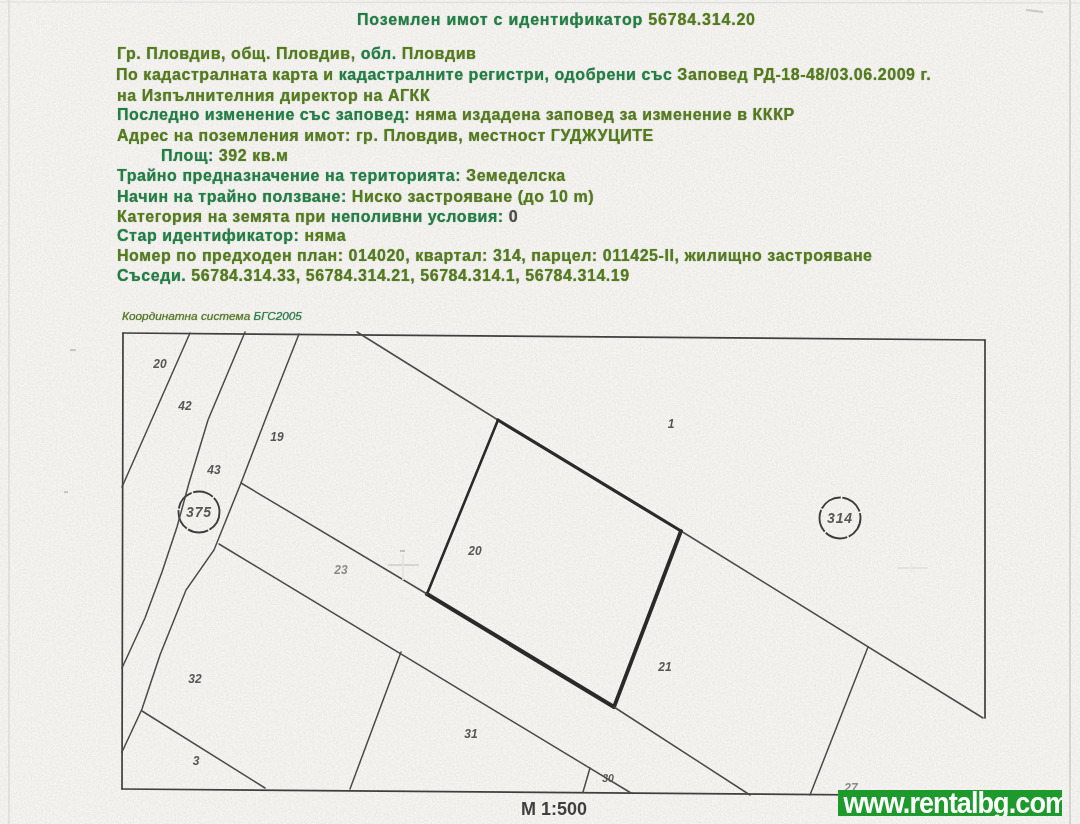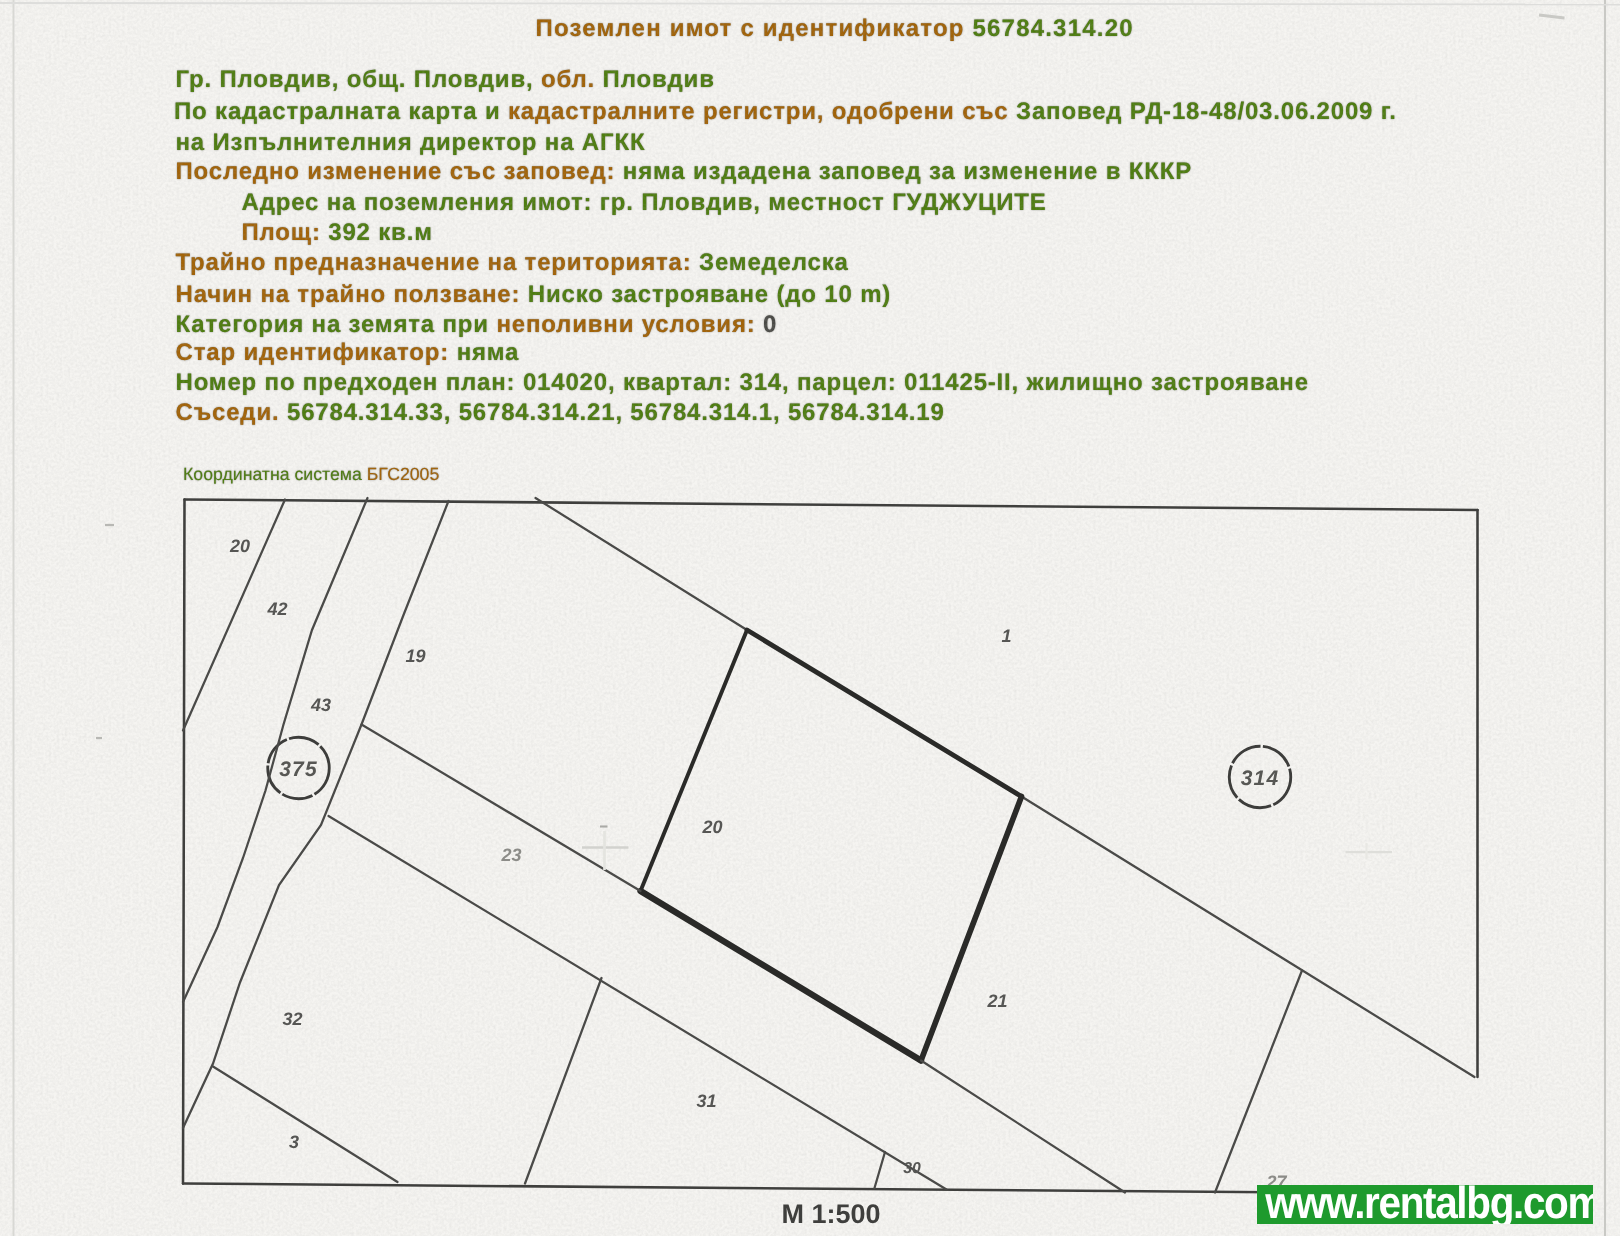--- a/index.html
+++ b/index.html
@@ -1,54 +1,54 @@
 <!DOCTYPE html>
 <html><head>
 <meta charset="utf-8">
 <style>
   html,body{margin:0;padding:0;}
   body{width:1080px;height:824px;position:relative;overflow:hidden;
        background:#f5f4f1;font-family:"Liberation Sans",sans-serif;}
   .ln{position:absolute;white-space:nowrap;font-weight:700;color:#4a4a46;
       font-size:16px;letter-spacing:0.55px;text-shadow:0 0 1px rgba(100,100,96,0.9);filter:blur(0.25px);}
   .m{color:#4d7c0f;}
-  .d{color:#a16207;}
+  .d{color:#15803d;}
   .b{color:#4d7c0f;}
   svg{position:absolute;left:0;top:0;opacity:0.999;}
 </style>
 </head>
 <body>
 
 <div class="ln" style="left:357px;top:11px;letter-spacing:0.8px;"><span class="d">Поземлен имот с  идентификатор</span>  <span class="b">56784.314.20</span></div>
 
 <div class="ln" style="left:117px;top:45px;"><span class="m">Гр.</span> <span class="b">Пловдив,</span> <span class="m">общ.</span> <span class="b">Пловдив,</span> <span class="d">обл.</span> <span class="b">Пловдив</span></div>
 
 <div class="ln" style="left:116px;top:66px;"><span class="m">По кадастралната карта и</span> <span class="d">кадастралните регистри, одобрени със</span> <span class="b">Заповед РД-18-48/03.06.2009 г.</span></div>
 
 <div class="ln" style="left:117px;top:87px;"><span class="b">на Изпълнителния директор на АГКК</span></div>
 
 <div class="ln" style="left:117px;top:106px;"><span class="d">Последно изменение със заповед:</span> <span class="b">няма издадена заповед за изменение в КККР</span></div>
 
-<div class="ln" style="left:117px;top:127px;margin-left:44px;"><span class="m">Адрес на поземления имот:</span> <span class="b">гр. Пловдив, местност ГУДЖУЦИТЕ</span></div>
+<div class="ln" style="left:117px;top:127px;"><span class="m">Адрес на поземления имот:</span> <span class="b">гр. Пловдив, местност ГУДЖУЦИТЕ</span></div>
 
 <div class="ln" style="left:117px;top:147px;margin-left:44px;"><span class="d">Площ:</span> <span class="b">392 кв.м</span></div>
 
 <div class="ln" style="left:117px;top:167px;"><span class="d">Трайно предназначение на територията:</span> <span class="b">Земеделска</span></div>
 
 <div class="ln" style="left:117px;top:188px;"><span class="d">Начин на трайно ползване:</span> <span class="b">Ниско застрояване (до 10 m)</span></div>
 
 <div class="ln" style="left:117px;top:208px;"><span class="m">Категория на земята при</span> <span class="d">неполивни условия:</span> 0</div>
 
 <div class="ln" style="left:117px;top:227px;"><span class="d">Стар идентификатор:</span> <span class="b">няма</span></div>
 
 <div class="ln" style="left:117px;top:247px;"><span class="b">Номер по предходен план: 014020, квартал: 314, парцел: 011425-II, жилищно застрояване</span></div>
 
 <div class="ln" style="left:117px;top:267px;"><span class="d">Съседи.</span> <span class="b">56784.314.33, 56784.314.21, 56784.314.1, 56784.314.19</span></div>
 
-<div class="ln" style="left:122px;top:309px;font-size:11.8px;font-weight:400;letter-spacing:0px;"><span class="m">Координатна система</span> <span class="d">БГС2005</span></div>
+<div class="ln" style="left:122px;top:309px;font-size:11.8px;font-weight:400;letter-spacing:0px;font-style:italic;"><span class="m">Координатна система</span> <span class="d">БГС2005</span></div>
 
 <svg width="1080" height="824" viewBox="0 0 1080 824">
   <defs>
     <filter id="grain" x="0" y="0" width="100%" height="100%">
       <feTurbulence type="fractalNoise" baseFrequency="0.55" numOctaves="2" seed="11" result="t"></feTurbulence>
       <feColorMatrix in="t" type="matrix" values="0 0 0 0 0.45  0 0 0 0 0.45  0 0 0 0 0.44  0.35 0.35 0.35 0 -0.42"></feColorMatrix>
     </filter>
   </defs>
 
   <rect x="0" y="0" width="1080" height="824" filter="url(#grain)" opacity="0.5"></rect>

